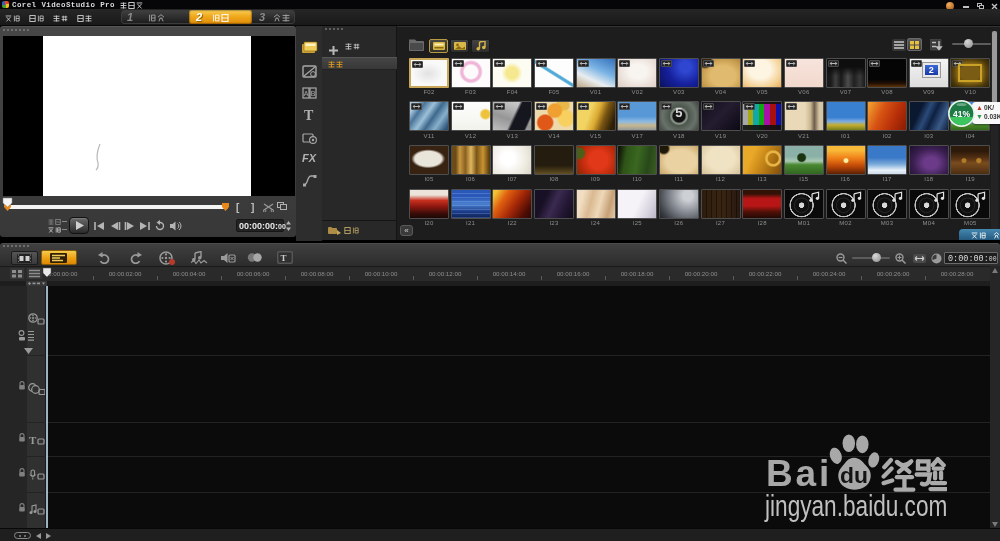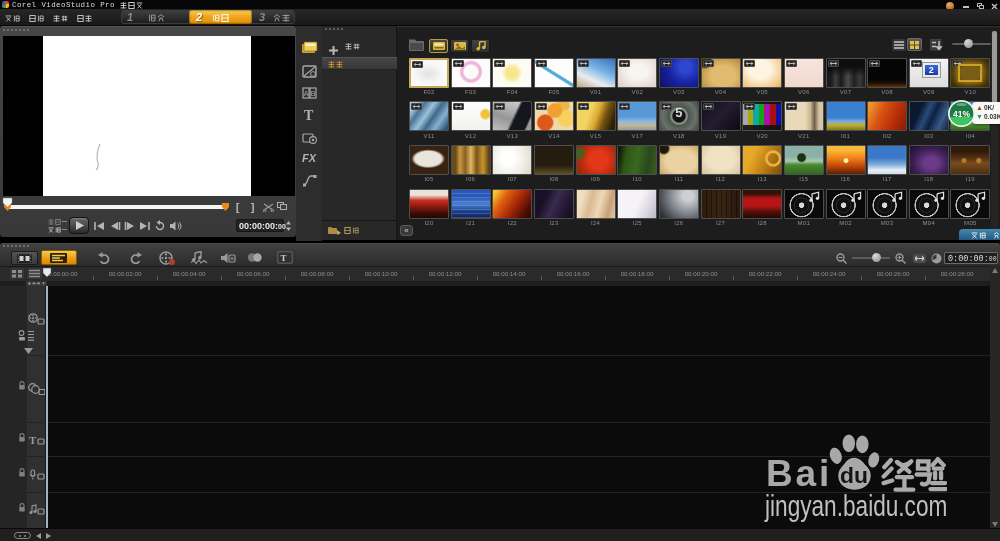--- a/index.html
+++ b/index.html
@@ -1,20 +1,20 @@
 <!DOCTYPE html>
 <html><head><meta charset="utf-8"><style>
 *{margin:0;padding:0;box-sizing:border-box}
 html,body{width:1000px;height:541px;overflow:hidden;background:#000;font-family:"Liberation Sans",sans-serif}
 .abs{position:absolute}
 body{position:relative}
 </style></head><body>
 <div class="abs" style="left:0;top:0;width:1000px;height:9px;background:#060608"></div>
 <div class="abs" style="left:2px;top:1px;width:7px;height:7px;background:conic-gradient(#e84820 0 25%,#f0c020 25% 50%,#48a030 50% 75%,#3060c0 75%);border-radius:2px"></div>
-<div class="abs" style="left:12px;top:1px;font-family:'Liberation Mono',monospace;font-size:7.5px;font-weight:normal;color:#dcdcdc;letter-spacing:.4px;line-height:8px">Corel VideoStudio Pro - </div>
+<div class="abs" style="left:12px;top:1px;font-family:'Liberation Mono',monospace;font-size:7.5px;font-weight:bold;color:#dcdcdc;letter-spacing:.4px;line-height:8px">Corel VideoStudio Pro - </div>
 <div style="position:absolute;left:120px;top:1px;line-height:7px;white-space:nowrap"><svg width="7" height="7" viewBox="0 0 100 100" style="vertical-align:middle;position:relative;top:0px">
       <path d="M8,18H92M8,50H92M8,84H92M50,6V94" stroke="#dcdcdc" stroke-width="12" fill="none"></path>
     </svg><span style="display:inline-block;width:1px"></span><svg width="7" height="7" viewBox="0 0 100 100" style="vertical-align:middle;position:relative;top:0px">
       <rect x="12" y="8" width="76" height="84" fill="none" stroke="#dcdcdc" stroke-width="13"></rect>
       <path d="M12,50H88" stroke="#dcdcdc" stroke-width="11"></path>
     </svg><span style="display:inline-block;width:1px"></span><svg width="7" height="7" viewBox="0 0 100 100" style="vertical-align:middle;position:relative;top:0px">
       <path d="M10,14H90M22,30L80,92M78,30L20,92" stroke="#dcdcdc" stroke-width="12" fill="none"></path>
     </svg></div>
 <div class="abs" style="left:946px;top:2px;width:8px;height:8px;border-radius:50%;background:radial-gradient(circle at 35% 30%,#f0b060,#a05010)"></div>
 <div class="abs" style="left:963px;top:6px;width:6px;height:1.5px;background:#c0c0c0"></div>

